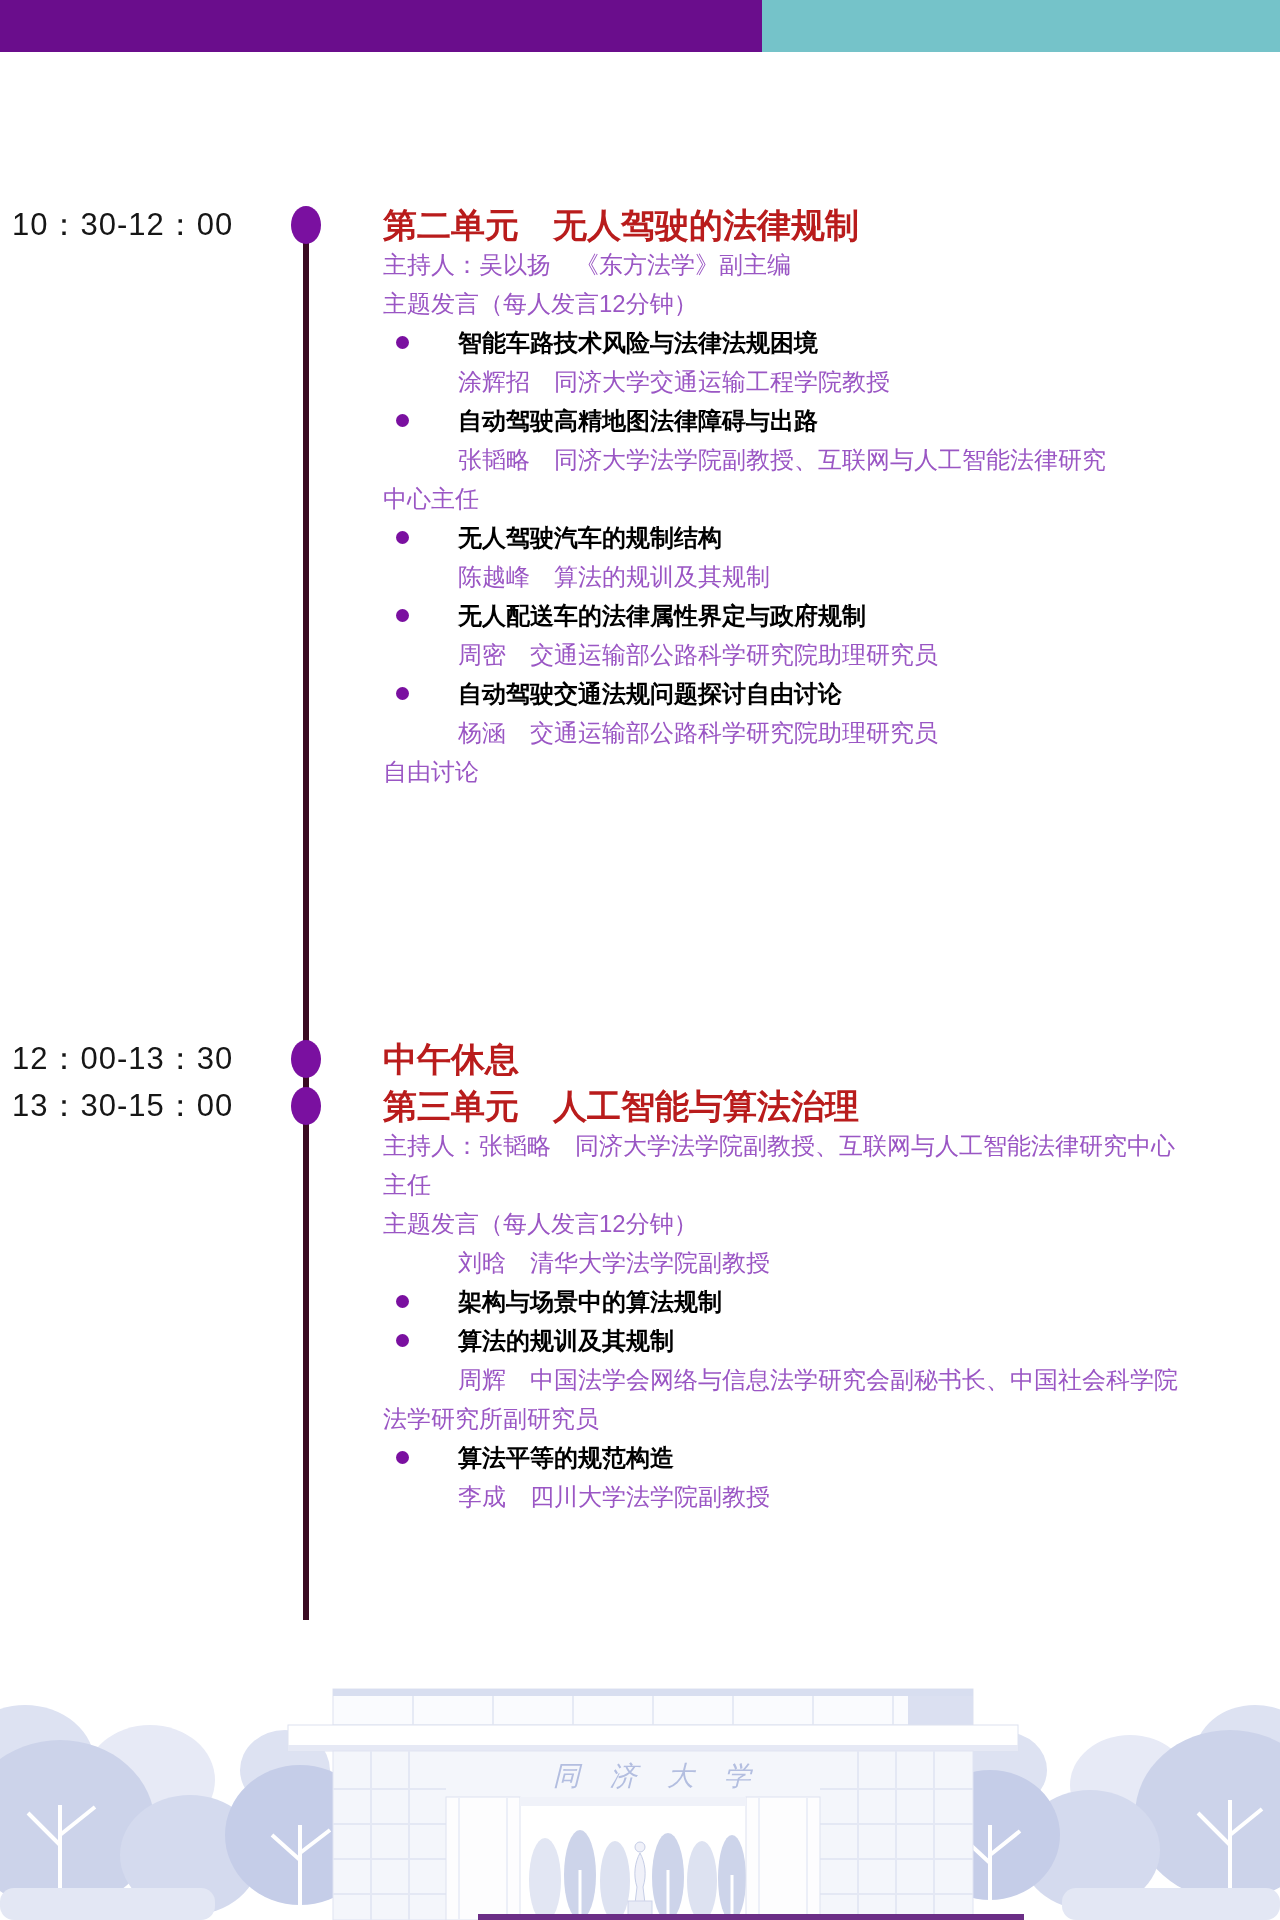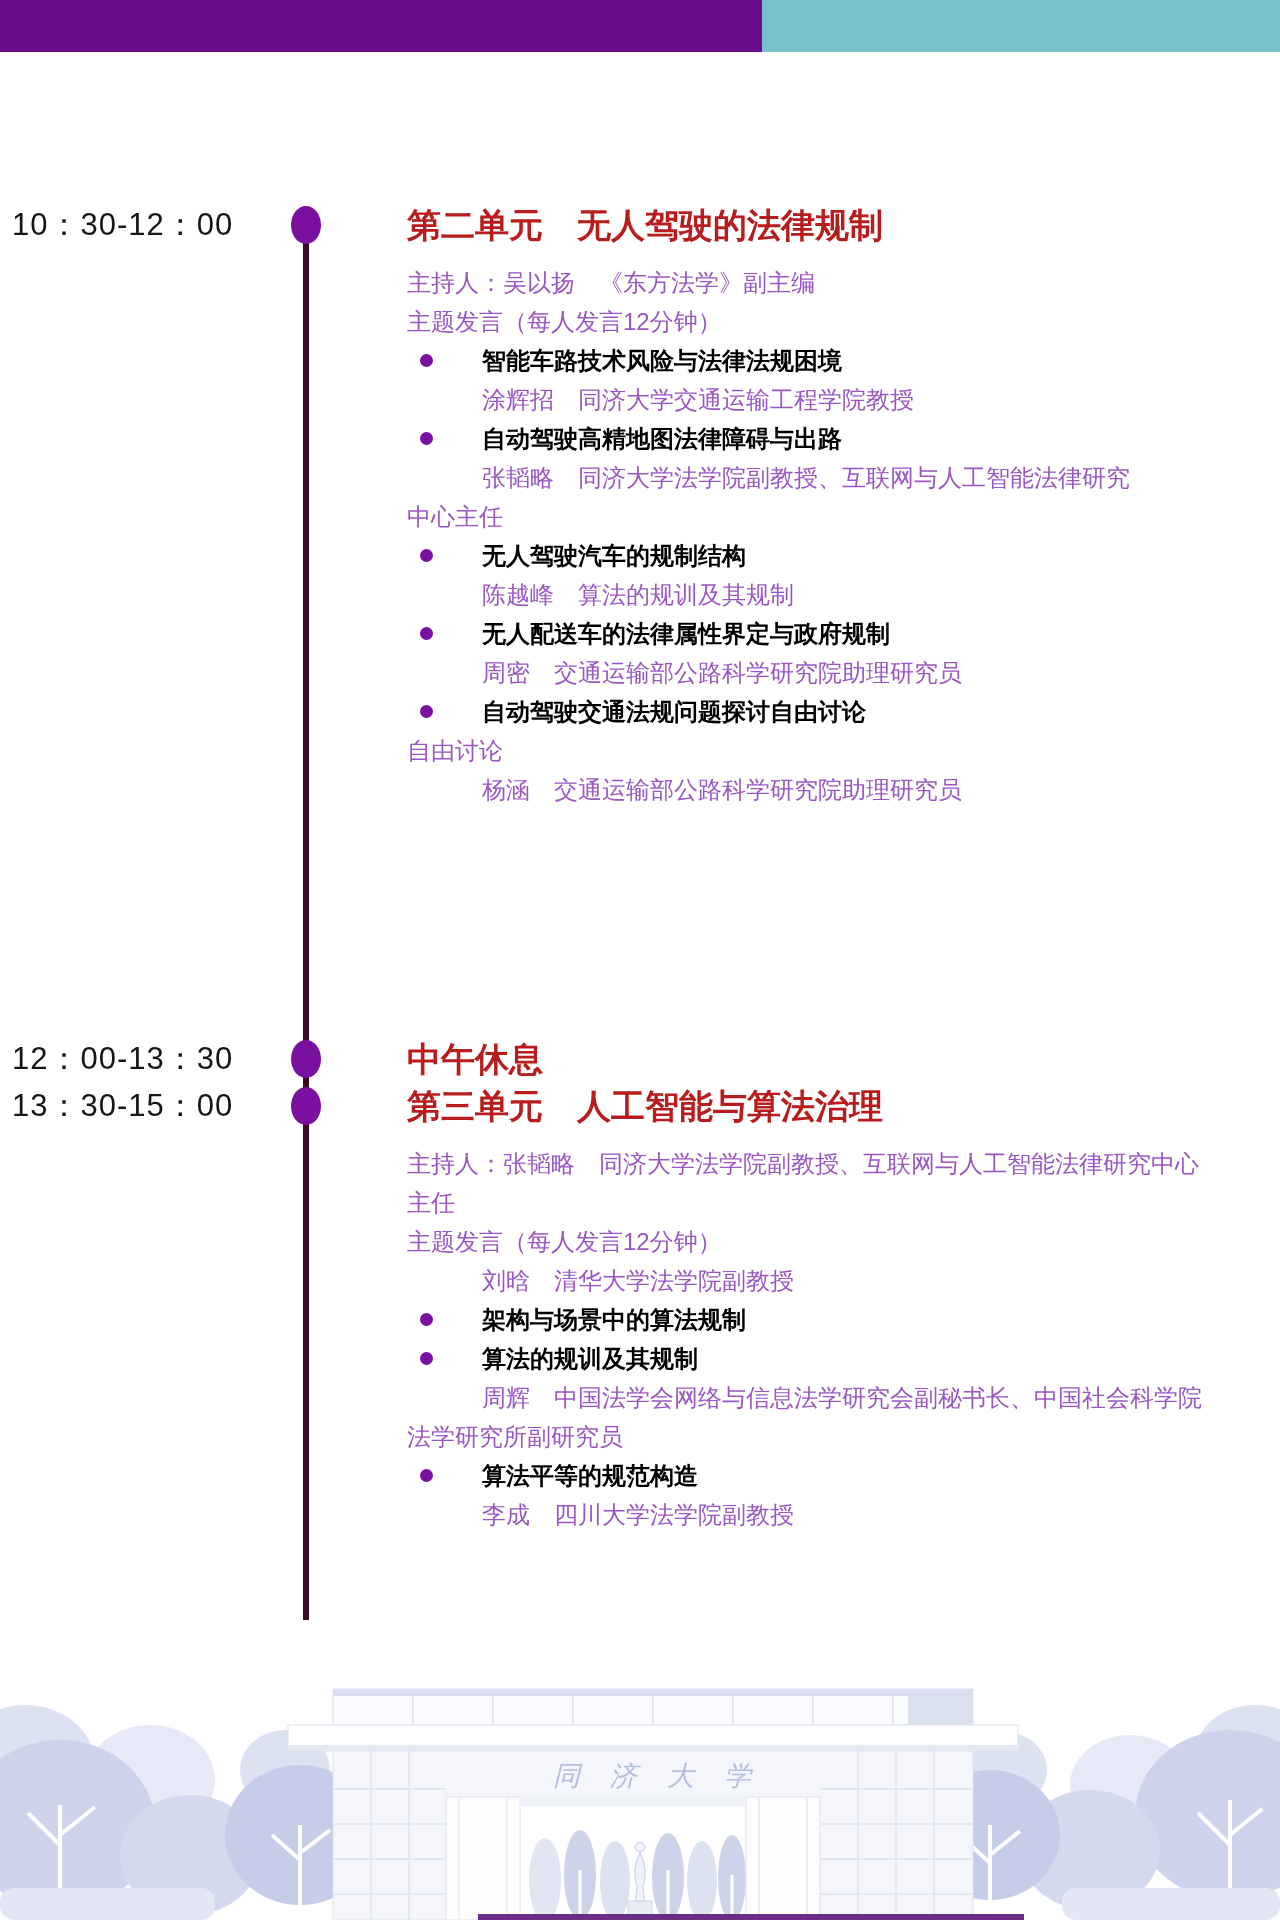--- a/index.html
+++ b/index.html
@@ -19,34 +19,34 @@
     font-family:"Liberation Sans","DejaVu Sans",sans-serif;
   }
   .topbar{position:absolute;top:0;height:52px;}
   .topbar.purple{left:0;width:762px;background:var(--purple-bar);}
   .topbar.teal{left:762px;width:518px;background:var(--teal-bar);}
 
   .tl-line{
     position:absolute;left:303px;top:222px;width:6px;height:1398px;
     background:var(--line);z-index:1;
   }
-  .slot{position:absolute;left:0;width:1060px;z-index:2;padding-left:24px;}
+  .slot{position:absolute;left:0;width:1060px;z-index:2;}
   .slot .time{
     position:absolute;left:12px;top:0;height:40px;line-height:40px;
     font-size:31px;color:var(--ink);letter-spacing:1px;white-space:nowrap;
   }
   .slot .dot{
     position:absolute;left:291px;top:1px;width:30px;height:38px;
     border-radius:50%;background:var(--accent);
   }
   .slot .title{
     margin-left:383px;height:40px;line-height:40px;
     font-size:34px;font-weight:bold;color:#b91c1c;white-space:nowrap;
   }
-  .rows{margin-left:383px;margin-top:18px;}
+  .rows{margin-left:383px;}
   .row{height:39px;line-height:39px;font-size:24px;white-space:nowrap;position:relative;}
   .row.meta,.row.cont{color:var(--ptext);}
   .row.speaker{color:var(--ptext);padding-left:75px;}
   .row.topic{color:#000;font-weight:bold;padding-left:75px;}
   .bullet-dot{
     position:absolute;left:13px;top:13px;width:13px;height:13px;
     border-radius:50%;background:var(--accent);display:block;
   }
   .footer-art{position:absolute;left:0;bottom:0;width:1280px;height:235px;z-index:0;}
   .gate-label{
@@ -73,22 +73,22 @@
         <div class="row topic"><span class="bullet-dot"></span><span>智能车路技术风险与法律法规困境</span></div>
         <div class="row speaker"><span>涂辉招　同济大学交通运输工程学院教授</span></div>
         <div class="row topic"><span class="bullet-dot"></span><span>自动驾驶高精地图法律障碍与出路</span></div>
         <div class="row speaker"><span>张韬略　同济大学法学院副教授、互联网与人工智能法律研究</span></div>
         <div class="row cont"><span>中心主任</span></div>
         <div class="row topic"><span class="bullet-dot"></span><span>无人驾驶汽车的规制结构</span></div>
         <div class="row speaker"><span>陈越峰　算法的规训及其规制</span></div>
         <div class="row topic"><span class="bullet-dot"></span><span>无人配送车的法律属性界定与政府规制</span></div>
         <div class="row speaker"><span>周密　交通运输部公路科学研究院助理研究员</span></div>
         <div class="row topic"><span class="bullet-dot"></span><span>自动驾驶交通法规问题探讨自由讨论</span></div>
+        <div class="row speaker"><span>杨涵　交通运输部公路科学研究院助理研究员</span></div>
         <div class="row meta"><span>自由讨论</span></div>
-        <div class="row speaker"><span>杨涵　交通运输部公路科学研究院助理研究员</span></div>
       </div>
     </section>
     <section class="slot" style="top: 1039px;">
       <div class="time">12：00-13：30</div>
       <div class="dot"></div>
       <h2 class="title">中午休息</h2>
     </section>
     <section class="slot" style="top: 1086px;">
       <div class="time">13：30-15：00</div>
       <div class="dot"></div>

